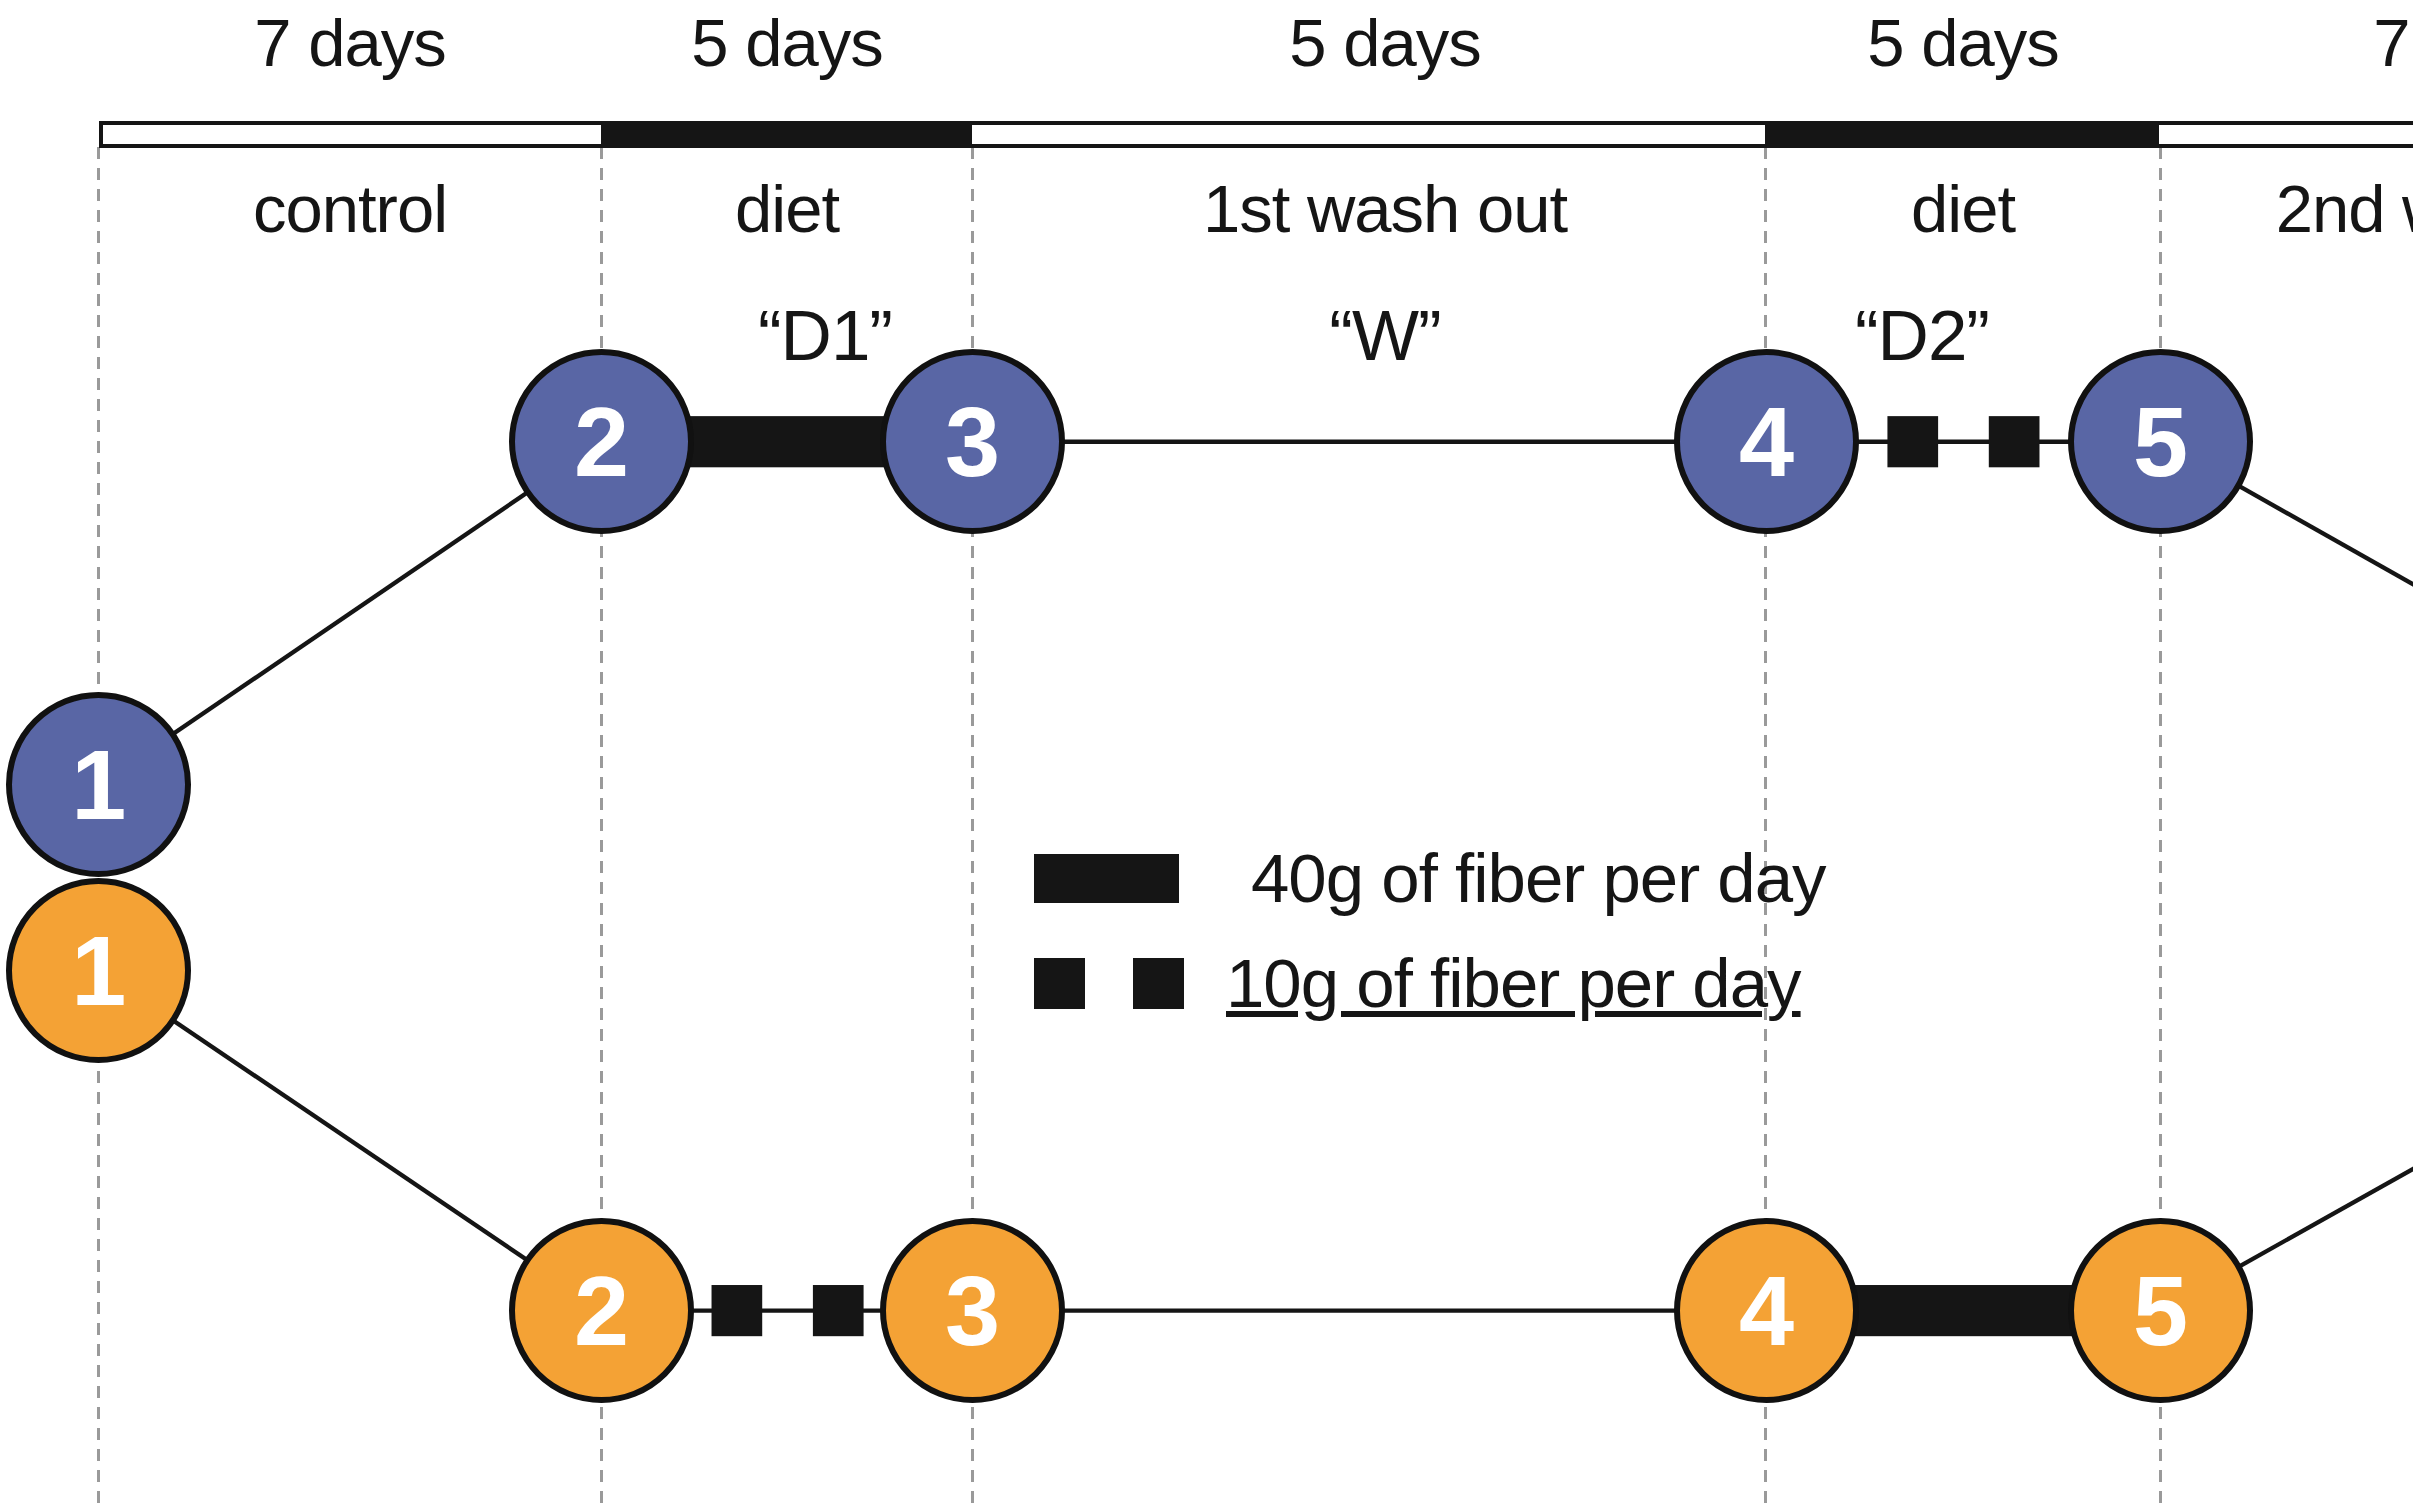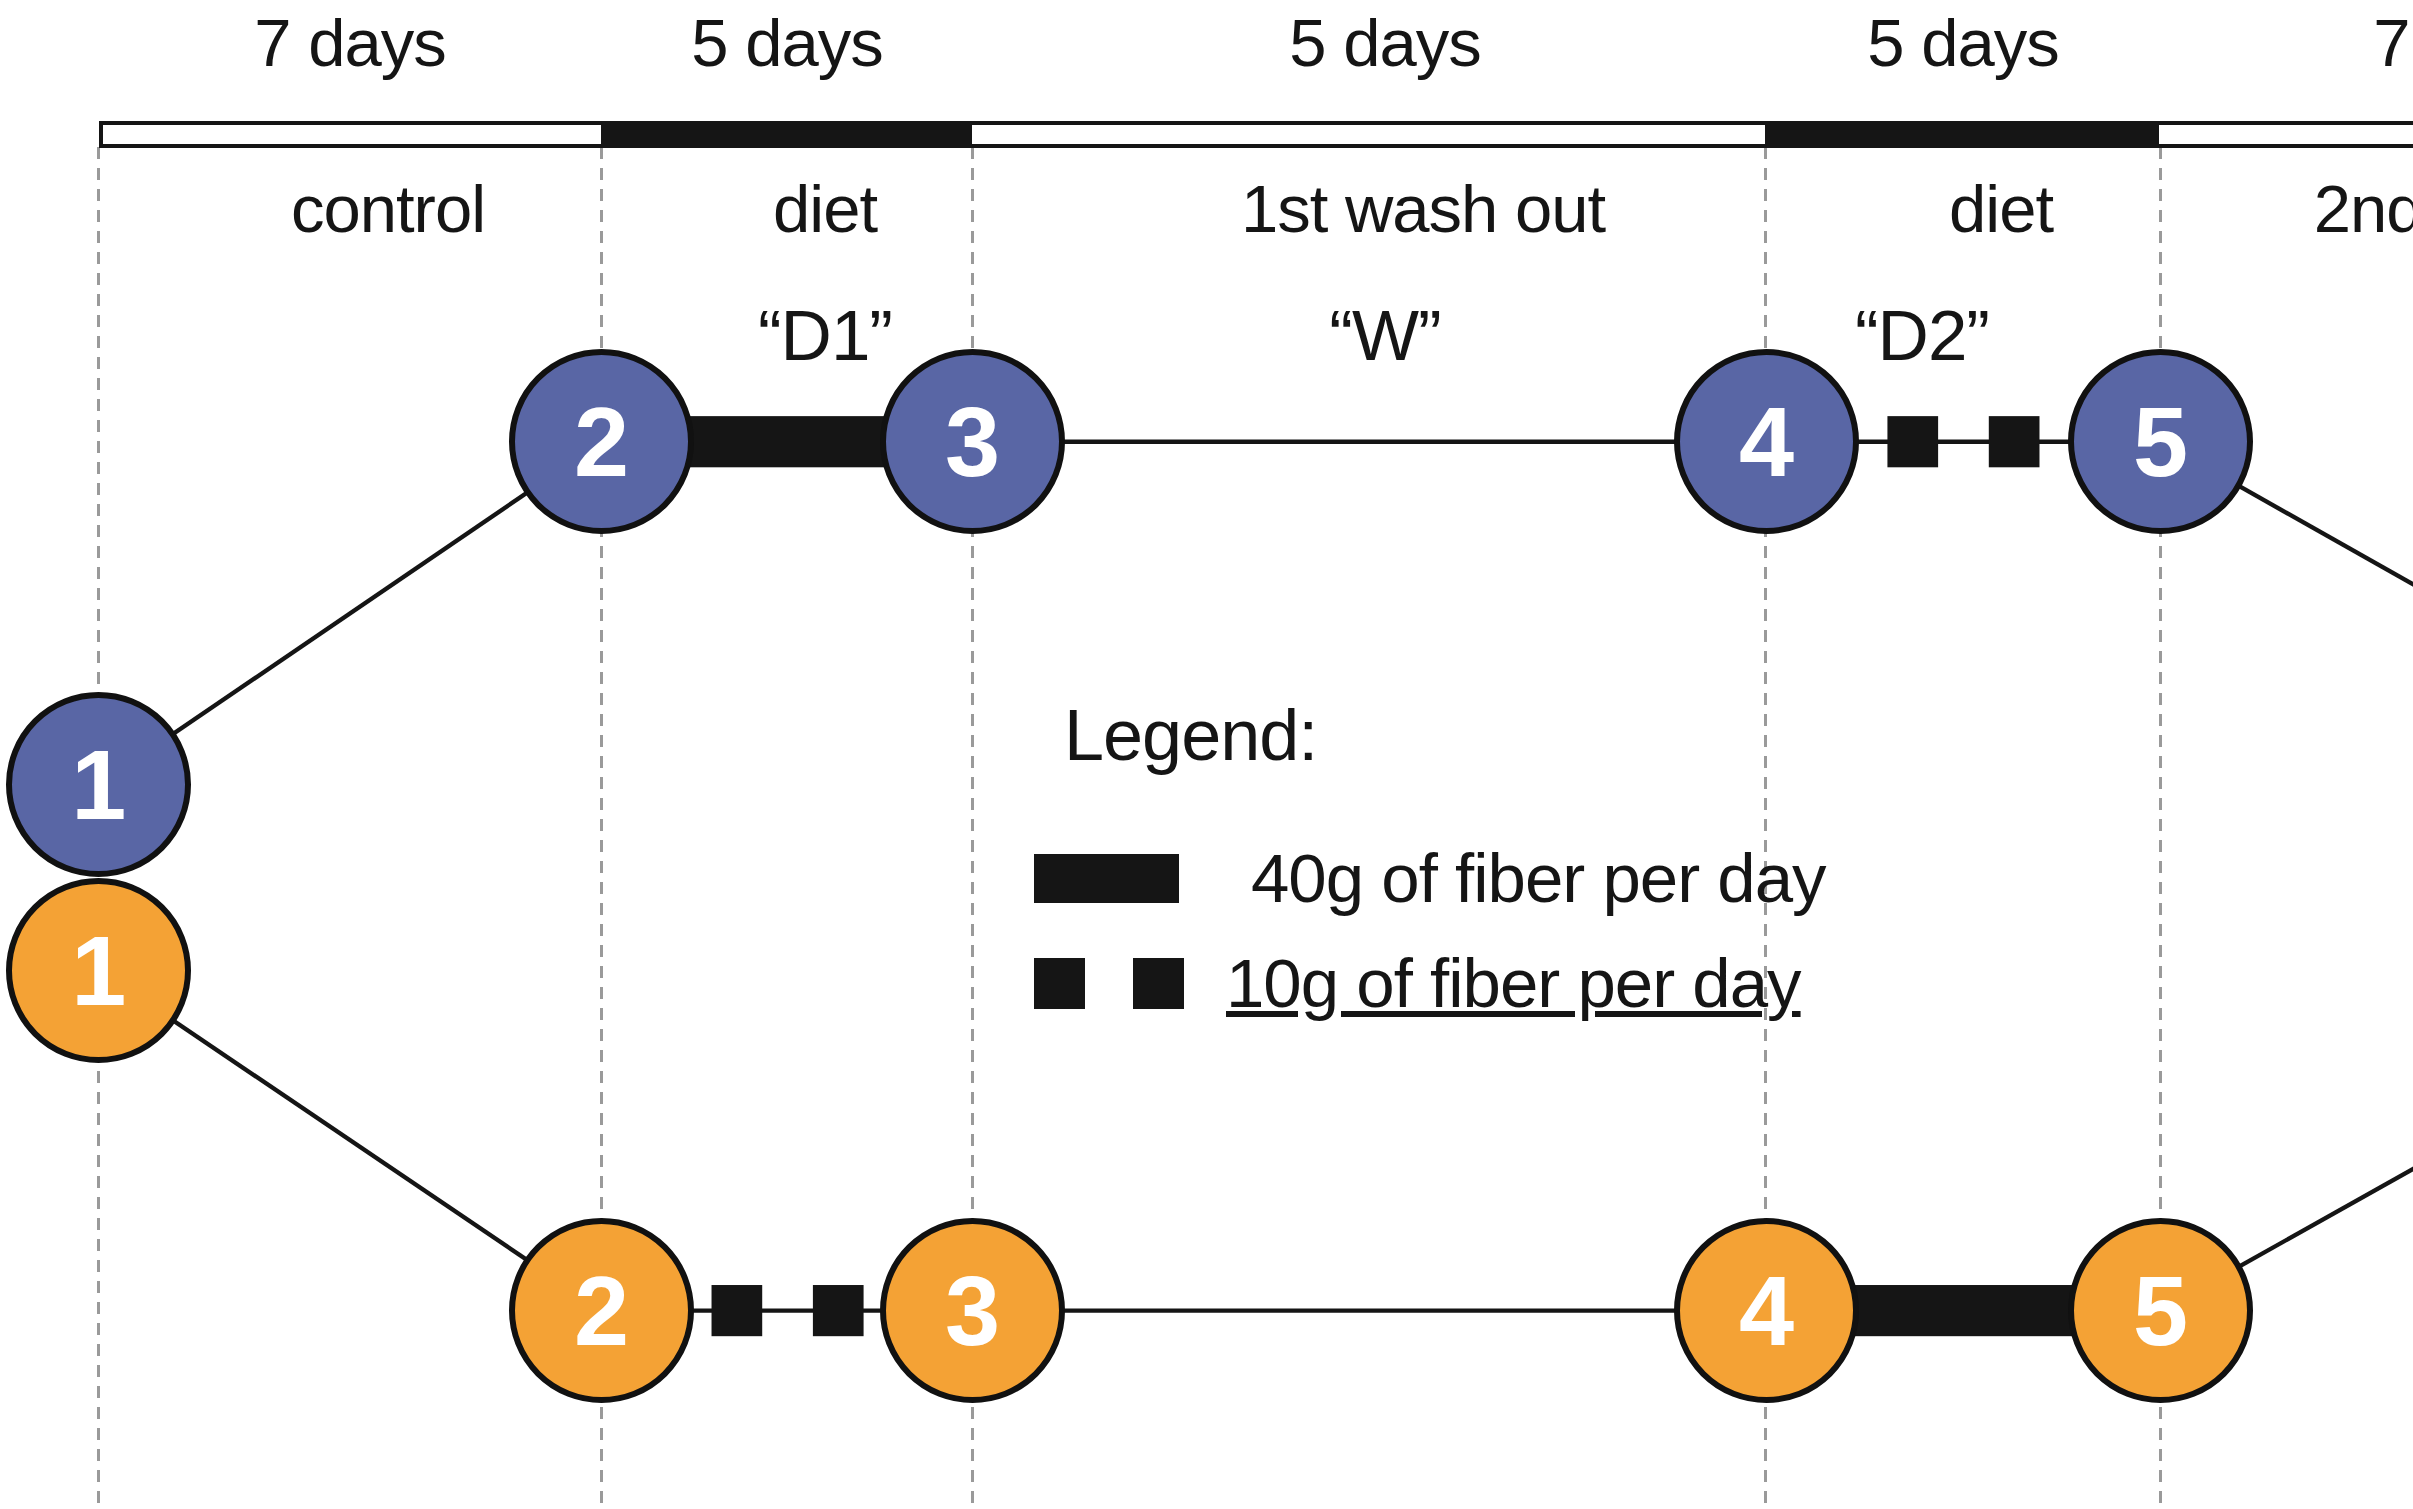--- a/index.html
+++ b/index.html
@@ -34,21 +34,21 @@
   
   .lbl{
     position:absolute;
     transform:translateX(-50%);
     white-space:nowrap;
     letter-spacing:-1px;
     z-index:3;
     text-align:right;
   }
   .day-lbl{top:3.9px;font-size:67px;}
-  .phase-lbl{top:170px;font-size:67px;margin-left:38px;}
+  .phase-lbl{top:170px;font-size:67px;}
   .code-lbl{top:295px;font-size:71px;}
   
   #connectors{position:absolute;left:0;top:0;z-index:1;}
   
   .node{
     position:absolute;
     width:185px;height:185px;
     box-sizing:border-box;
     border:6.3px solid #111;
     border-radius:50%;
@@ -155,21 +155,20 @@
   <div class="node orange" style="left:880px;top:1218px">
       <span>3</span>
     </div>
   <div class="node orange" style="left:1674px;top:1218px">
       <span>4</span>
     </div>
   <div class="node orange" style="left:2068px;top:1218px">
       <span>5</span>
     </div>
 
-  <div class="legend-title">Legend:</div>
   <div class="legend-row row-40">
     <div class="swatch-solid"></div>
     <div class="legend-label">40g of fiber per day</div>
   </div>
   <div class="legend-row row-10">
     <div class="swatch-sq"></div>
     <div class="swatch-gap"></div>
     <div class="swatch-sq"></div>
     <div class="legend-label">10g of fiber per day</div>
   </div>

